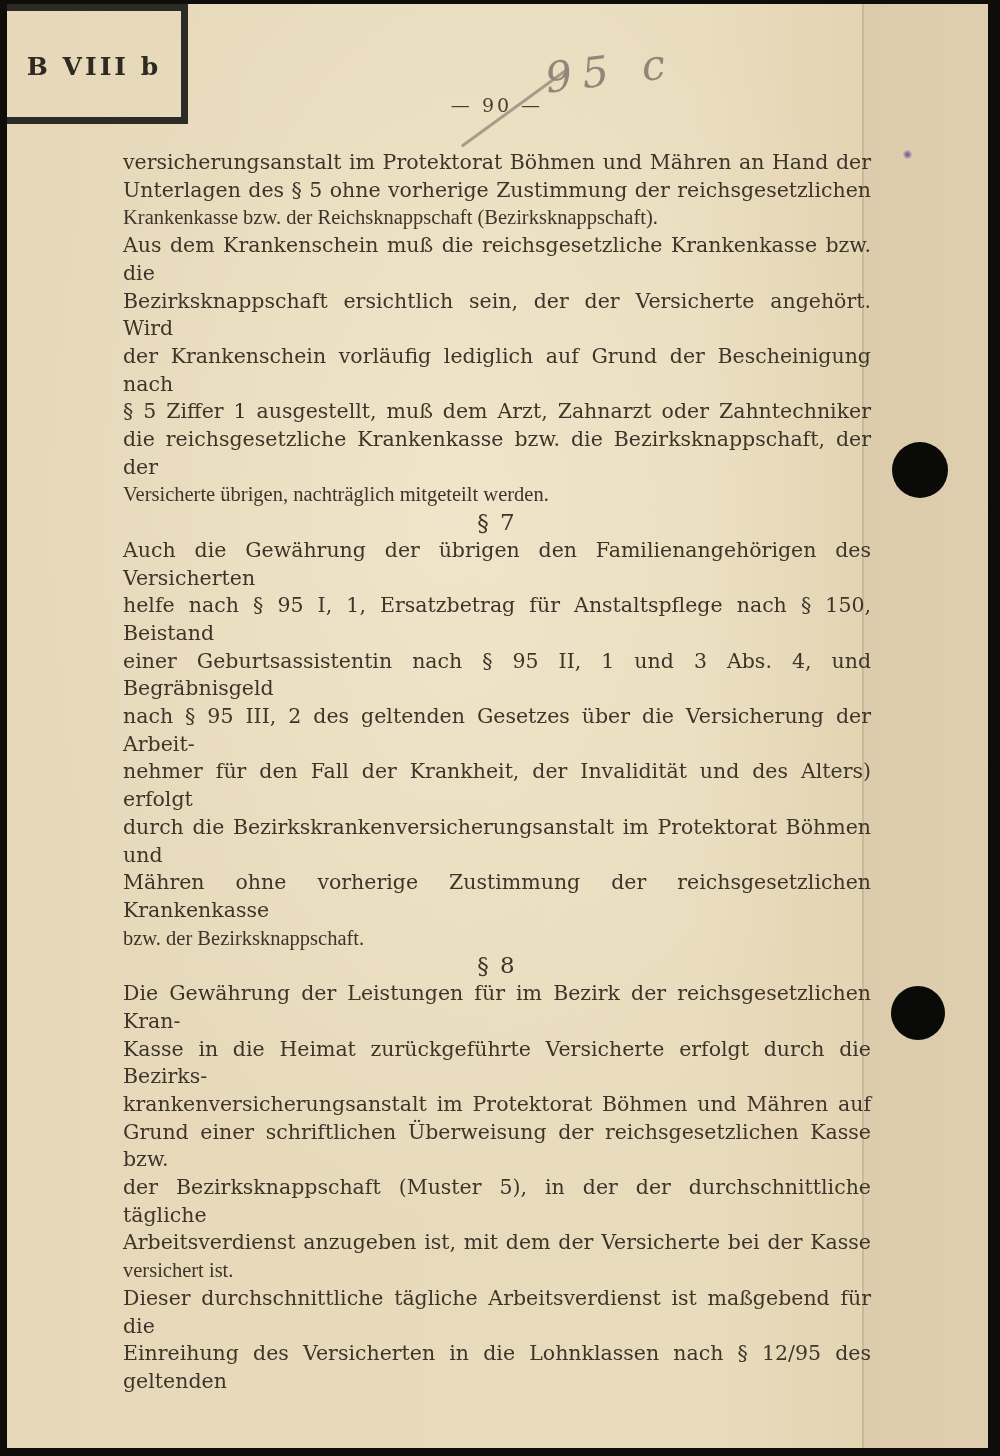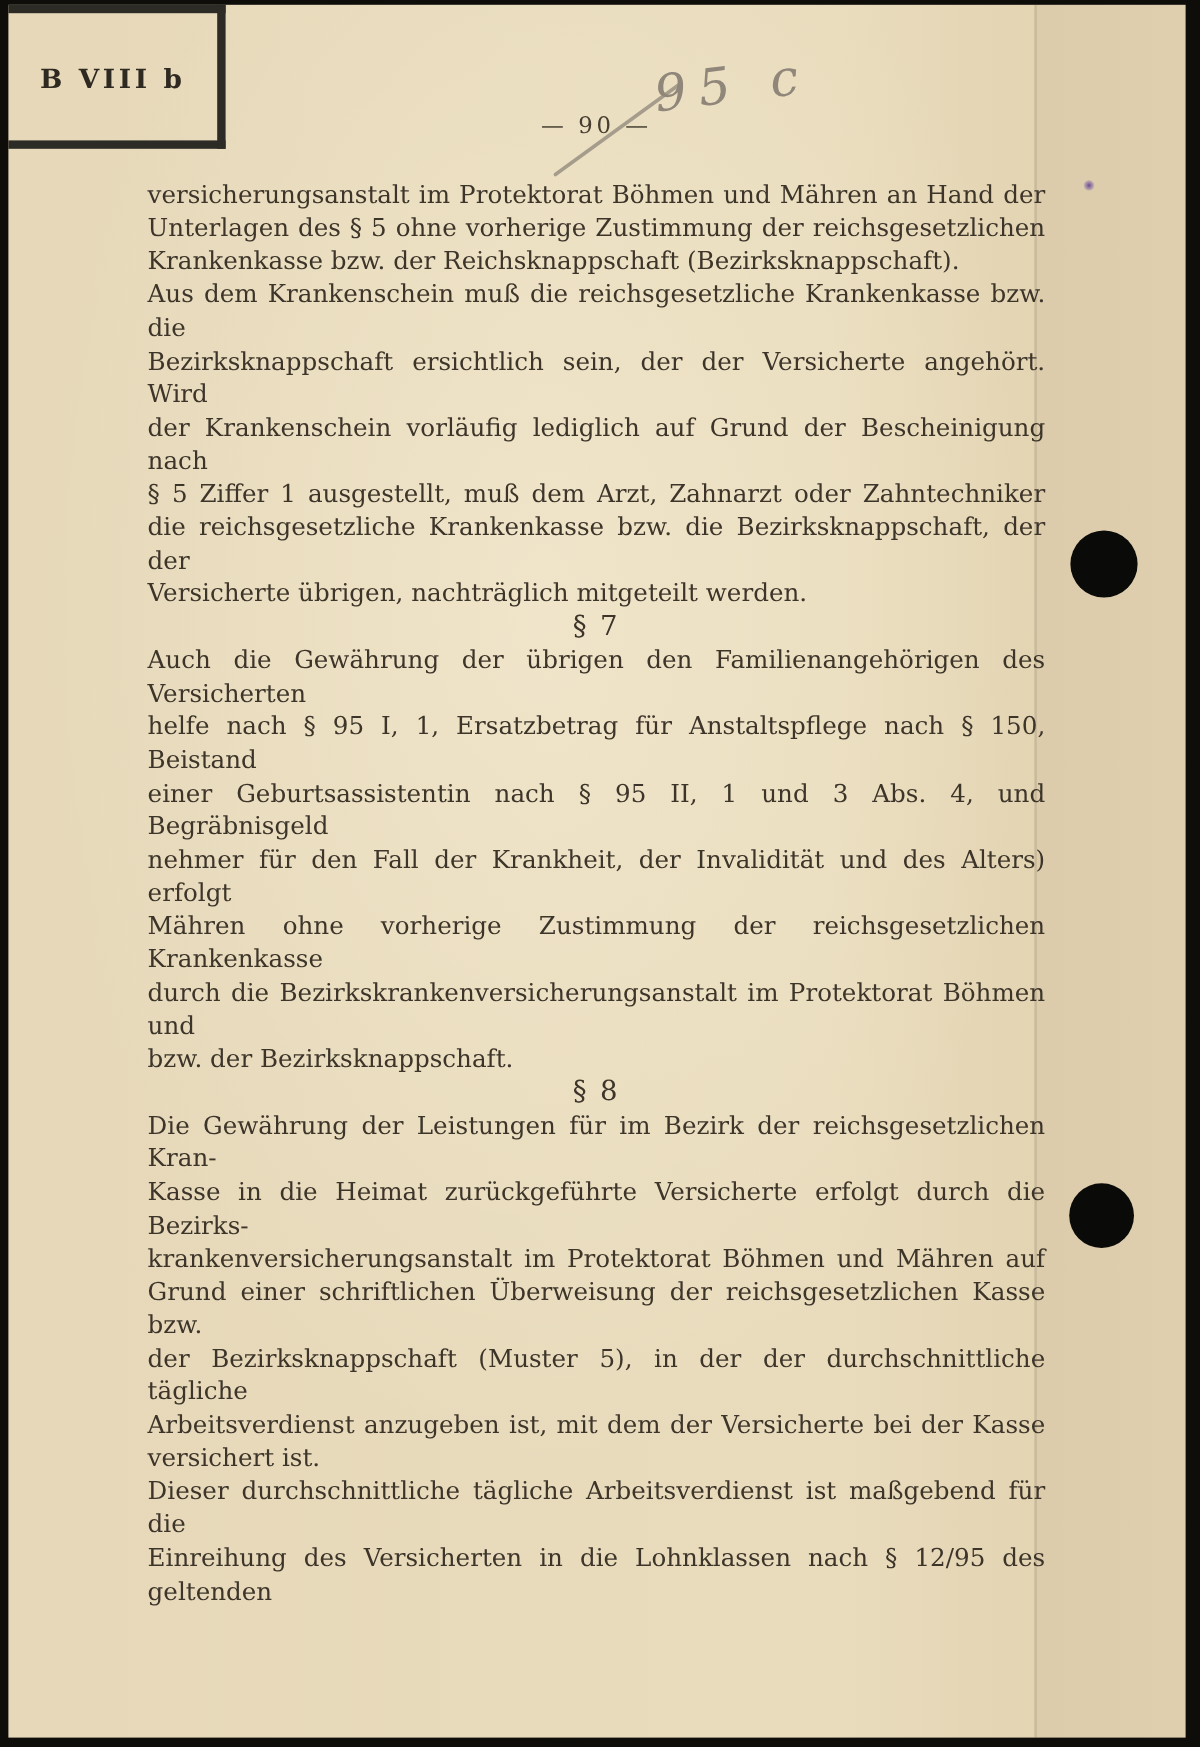--- a/index.html
+++ b/index.html
@@ -28,21 +28,21 @@
   
   .classification-box{
     position:absolute;left:7px;top:4px;width:174px;height:106px;
     border-top:7px solid #2d2b25;
     border-right:7px solid #2d2b25;
     border-bottom:7px solid #2d2b25;
     display:flex;align-items:center;justify-content:center;
     box-sizing:content-box;
   }
   .classification-box span{
-    font-size:22px;font-weight:bold;color:#2f2a21;letter-spacing:3px;
+    font-size:25px;font-weight:bold;color:#2f2a21;letter-spacing:3px;
     padding-top:4px;
   }
   
   .page-number{
     position:absolute;left:123px;top:94px;width:748px;
     text-align:center;font-size:19px;color:#473e31;letter-spacing:3px;
   }
   .pencil-slash{
     position:absolute;left:449px;top:106px;width:132px;height:3px;
     background:#8f8678;opacity:.75;border-radius:2px;
@@ -58,21 +58,21 @@
   .body-text{
     position:absolute;left:123px;top:149px;width:748px;
     font-size:20.5px;color:#3d352a;
   }
   .line{
     line-height:27.7px;
     text-align:justify;
     text-align-last:justify;
     white-space:normal;
   }
-  .line.end{ text-align-last:left; }
+  .line.end{ text-align-last:left;font-family:Liberation Serif, serif; }
   .section-heading{
     line-height:27.7px;text-align:center;font-size:23px;
     letter-spacing:2px;color:#3d352a;
   }
   
   .punch-hole{position:absolute;border-radius:50%;background:#0a0a09;}
   .punch-hole::before{
     content:"";position:absolute;left:-10px;top:-13px;width:46px;height:40px;
     border-radius:50%;
     background:radial-gradient(circle at 50% 50%, #a7a6a0 0%, #a7a6a0 45%, rgba(167,166,160,0) 75%);
@@ -113,23 +113,24 @@
       <div class="line">der Krankenschein vorläufig lediglich auf Grund der Bescheinigung nach</div>
       <div class="line">§ 5 Ziffer 1 ausgestellt, muß dem Arzt, Zahnarzt oder Zahntechniker</div>
       <div class="line">die reichsgesetzliche Krankenkasse bzw. die Bezirksknappschaft, der der</div>
       <div class="line end">Versicherte übrigen, nachträglich mitgeteilt werden.</div>
     </div>
     <div class="section-heading">§ 7</div>
     <div class="para">
       <div class="line">Auch die Gewährung der übrigen den Familienangehörigen des Versicherten</div>
       <div class="line">helfe nach § 95 I, 1, Ersatzbetrag für Anstaltspflege nach § 150, Beistand</div>
       <div class="line">einer Geburtsassistentin nach § 95 II, 1 und 3 Abs. 4, und Begräbnisgeld</div>
+      <div class="line">nach § 95 III, 2 des geltenden Gesetzes über die Versicherung der Arbeit-</div>
       <div class="line">nehmer für den Fall der Krankheit, der Invalidität und des Alters) erfolgt</div>
+      <div class="line">durch die Bezirkskrankenversicherungsanstalt im Protektorat Böhmen und</div>
       <div class="line">Mähren ohne vorherige Zustimmung der reichsgesetzlichen Krankenkasse</div>
-      <div class="line">durch die Bezirkskrankenversicherungsanstalt im Protektorat Böhmen und</div>
       <div class="line end">bzw. der Bezirksknappschaft.</div>
     </div>
     <div class="section-heading">§ 8</div>
     <div class="para">
       <div class="line">Die Gewährung der Leistungen für im Bezirk der reichsgesetzlichen Kran-</div>
       <div class="line">Kasse in die Heimat zurückgeführte Versicherte erfolgt durch die Bezirks-</div>
       <div class="line">krankenversicherungsanstalt im Protektorat Böhmen und Mähren auf</div>
       <div class="line">Grund einer schriftlichen Überweisung der reichsgesetzlichen Kasse bzw.</div>
       <div class="line">der Bezirksknappschaft (Muster 5), in der der durchschnittliche tägliche</div>
       <div class="line">Arbeitsverdienst anzugeben ist, mit dem der Versicherte bei der Kasse</div>

